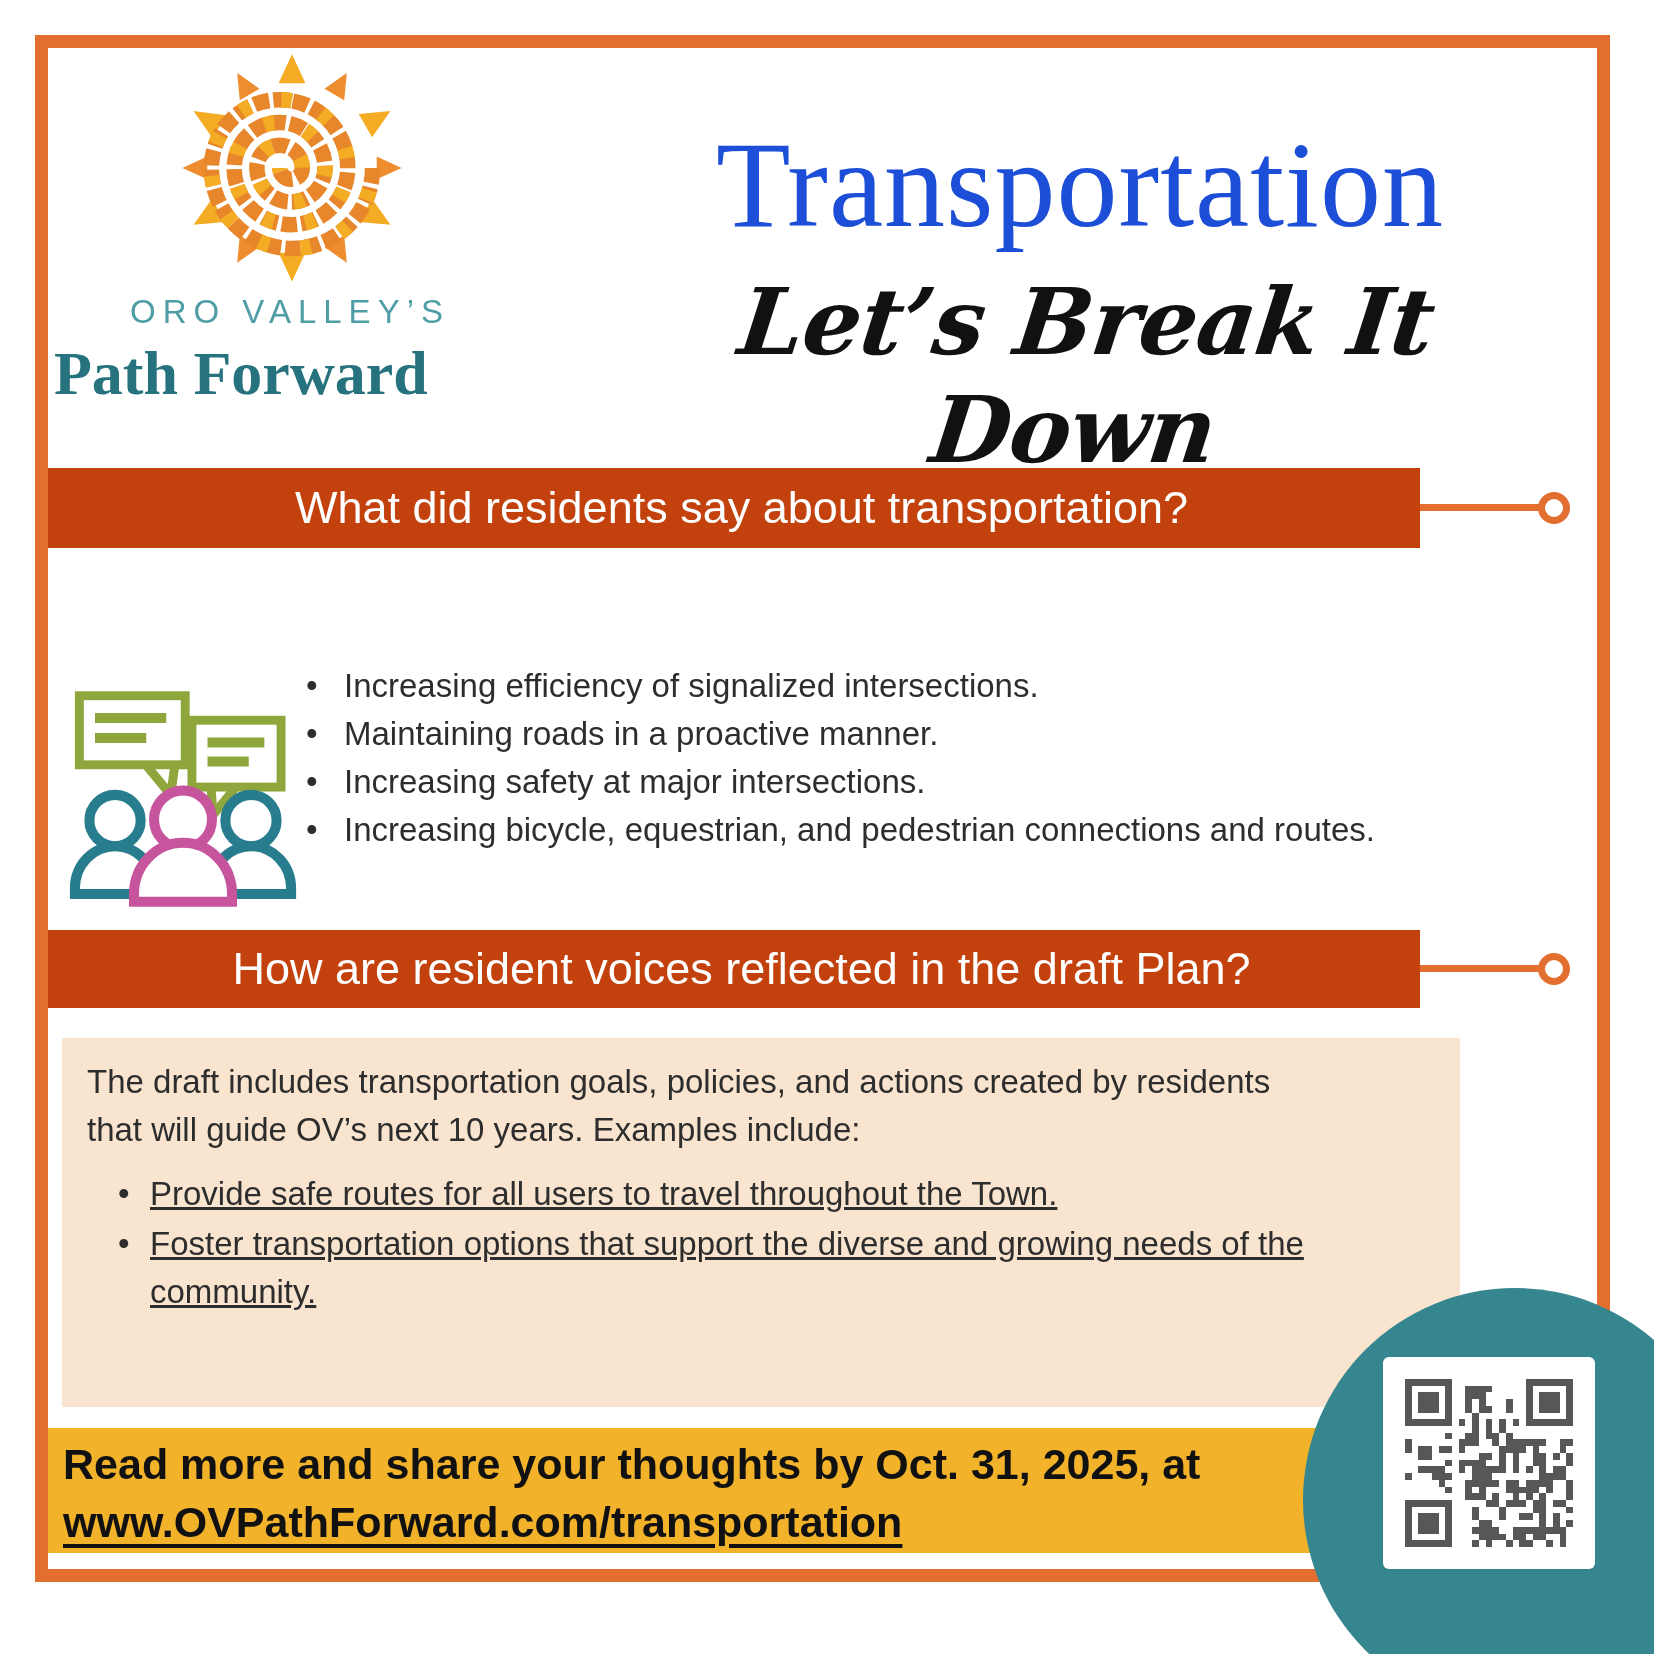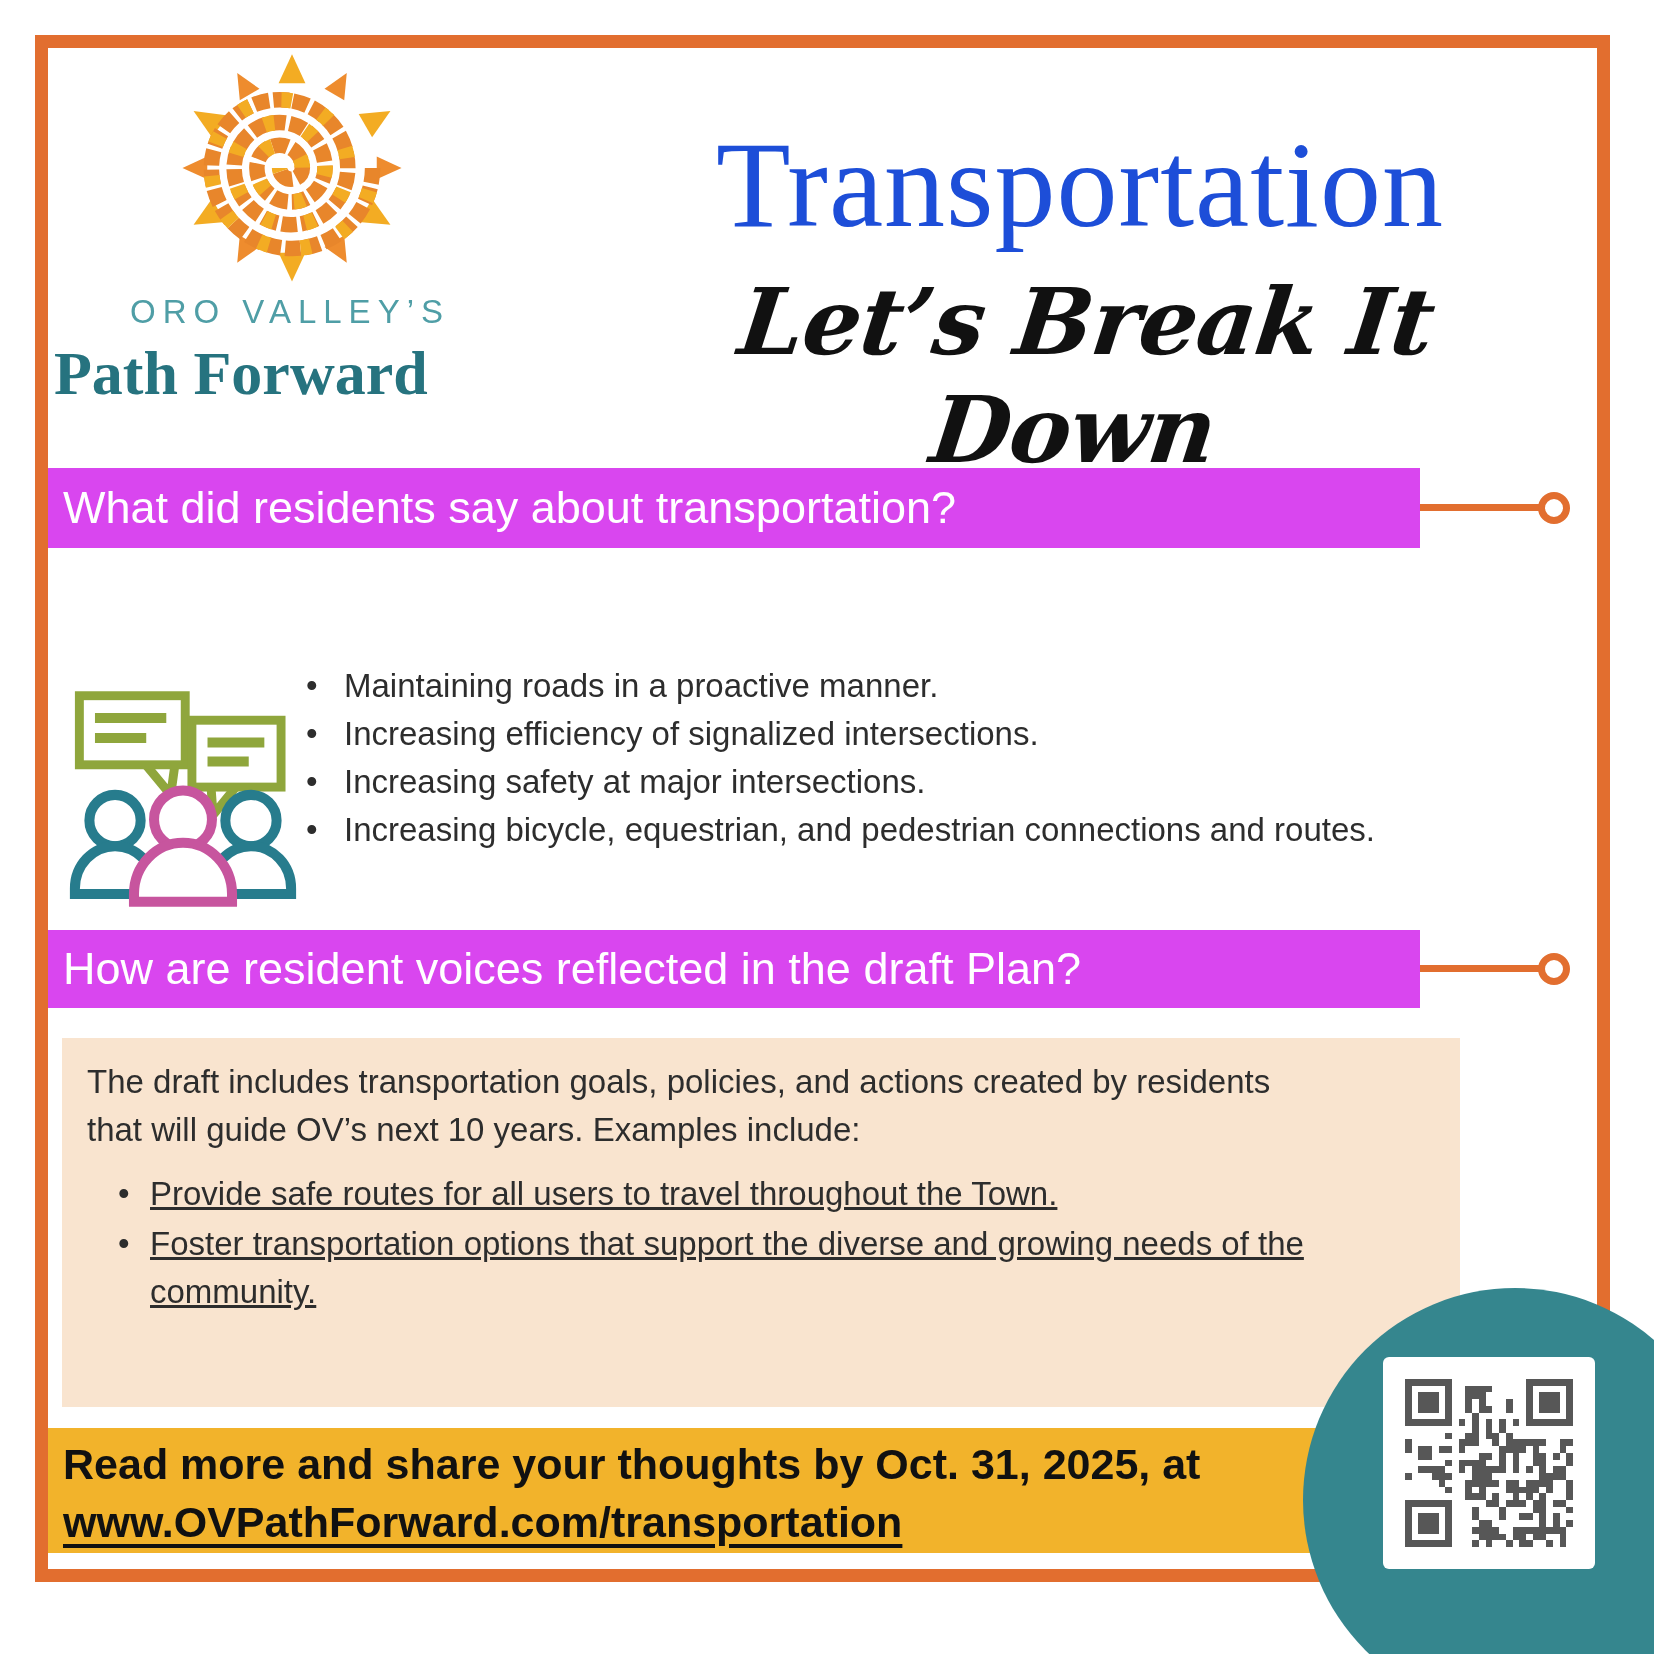--- a/index.html
+++ b/index.html
@@ -26,22 +26,22 @@
     font-family:"Liberation Serif",serif;font-weight:500;font-size:122px;
     color:#1d4ed8;letter-spacing:1px;line-height:1.1;
   }
   .page-subtitle{
     position:absolute;left:620px;top:268px;width:920px;text-align:center;
     font-family:"DejaVu Serif",serif;font-style:italic;font-weight:700;
     font-size:92px;color:#111;transform:skewX(-7deg);letter-spacing:-1px;
   }
   
   .banner{
-    position:absolute;left:48px;width:1372px;background:#d946ef;color:#fff;
-    font-size:45px;font-weight:400;padding-left:15px;box-sizing:border-box;
+    position:absolute;left:48px;width:1372px;background:#c2410c;color:#fff;
+    font-size:45px;font-weight:400;padding-left:15px;box-sizing:border-box;text-align:center;
   }
   .banner1{top:468px;height:80px;line-height:80px;}
   .banner2{top:930px;height:78px;line-height:78px;}
   .conn-line{position:absolute;height:7px;background:#e26e2f;left:1420px;width:120px;}
   .conn-dot{
     position:absolute;left:1538px;width:32px;height:32px;border-radius:50%;
     border:7px solid #e26e2f;background:#fff;box-sizing:border-box;
   }
   
   .intro1{position:absolute;left:62px;top:556px;width:1400px;font-size:33px;line-height:47px;}
@@ -132,22 +132,22 @@
       <path d="M130 188 v-5 a36 38 0 0 1 72 0 v5 z"></path>
     </g>
     <g fill="#ffffff" stroke="#c7559e" stroke-width="9">
       <circle cx="105" cy="121" r="26"></circle>
       <path d="M61 195 v-7 a44 46 0 0 1 88 0 v7 z"></path>
     </g>
   </svg>
 
   <div class="bullets1">
     <ul class="blist">
+      <li>Increasing efficiency of signalized intersections.</li>
       <li>Maintaining roads in a proactive manner.</li>
-      <li>Increasing efficiency of signalized intersections.</li>
       <li>Increasing safety at major intersections.</li>
       <li>Increasing bicycle, equestrian, and pedestrian connections and routes.</li>
     </ul>
   </div>
 
   <div class="banner banner2">How are resident voices reflected in the draft Plan?</div>
   <div class="conn-line" style="top:965px;"></div>
   <div class="conn-dot" style="top:953px;"></div>
 
   <div class="peach">

